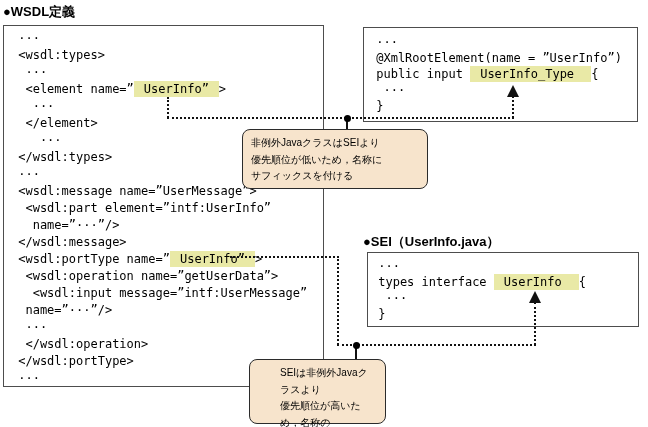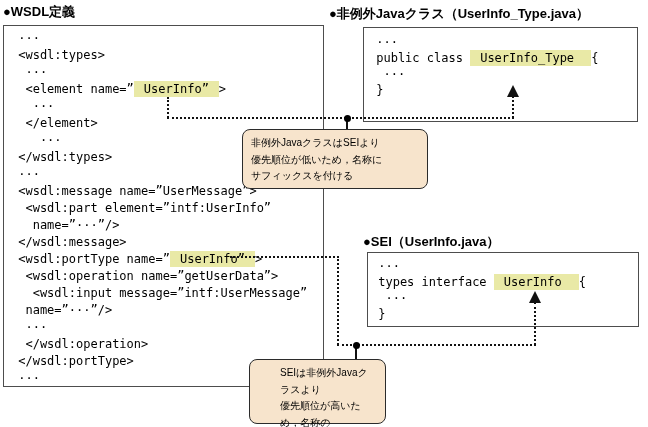--- a/index.html
+++ b/index.html
@@ -40,29 +40,28 @@
     border-left:6px solid transparent;border-right:6px solid transparent;
     border-bottom:12px solid #111;
   }
 </style>
 </head>
 <body>
 
 <div id="figure">
 
   <div class="section-label" style="left:3px;top:3px;">●WSDL定義</div>
-  <div class="section-label" style="left:329px;top:5px;">●非例外Javaクラス（UserInfo_Type.java）</div>
   <div class="section-label" style="left:363px;top:233px;">●SEI（UserInfo.java）</div>
 
   <div id="wsdl-box" class="code-box" style="left:3px;top:25px;width:321px;height:362px;">
     <div class="code" style="padding:4px 0 0 7px;"><div class="code-line"><span> ···</span></div><div class="code-line"><span> &lt;wsdl:types&gt;</span></div><div class="code-line"><span>  ···</span></div><div class="code-line"><span>  &lt;element name=”</span><span class="hl">UserInfo”</span><span>&gt;</span></div><div class="code-line"><span>   ···</span></div><div class="code-line"><span>  &lt;/element&gt;</span></div><div class="code-line"><span>    ···</span></div><div class="code-line"><span> &lt;/wsdl:types&gt;</span></div><div class="code-line"><span> ···</span></div><div class="code-line"><span> &lt;wsdl:message name=”UserMessage”&gt;</span></div><div class="code-line"><span>  &lt;wsdl:part element=”intf:UserInfo”</span></div><div class="code-line"><span>   name=”···”/&gt;</span></div><div class="code-line"><span> &lt;/wsdl:message&gt;</span></div><div class="code-line"><span> &lt;wsdl:portType name=”</span><span class="hl">UserInfo”</span><span>&gt;</span></div><div class="code-line"><span>  &lt;wsdl:operation name=”getUserData”&gt;</span></div><div class="code-line"><span>   &lt;wsdl:input message=”intf:UserMessage”</span></div><div class="code-line"><span>  name=”···”/&gt;</span></div><div class="code-line"><span>  ···</span></div><div class="code-line"><span>  &lt;/wsdl:operation&gt;</span></div><div class="code-line"><span> &lt;/wsdl:portType&gt;</span></div><div class="code-line"><span> ···</span></div></div>
   </div>
 
   <div id="java-box" class="code-box" style="left:363px;top:27px;width:275px;height:95px;">
-    <div class="code" style="padding:6px 0 0 5px;"><div class="code-line"><span> ···</span></div><div class="code-line"><span> public class </span><span class="hl">UserInfo_Type </span><span>{</span></div><div class="code-line"><span>  ···</span></div><div class="code-line"><span> }</span></div></div>
+    <div class="code" style="padding:6px 0 0 5px;"><div class="code-line"><span> ···</span></div><div class="code-line"><span> @XmlRootElement(name = ”UserInfo”)</span></div><div class="code-line"><span> public input </span><span class="hl">UserInfo_Type </span><span>{</span></div><div class="code-line"><span>  ···</span></div><div class="code-line"><span> }</span></div></div>
   </div>
 
   <div id="sei-box" class="code-box" style="left:367px;top:252px;width:272px;height:75px;">
     <div class="code" style="padding:5px 0 0 3px;"><div class="code-line"><span> ···</span></div><div class="code-line"><span> types interface </span><span class="hl">UserInfo </span><span>{</span></div><div class="code-line"><span>  ···</span></div><div class="code-line"><span> }</span></div></div>
   </div>
 
   <div class="conn dot-v" style="left:167px;top:97px;height:21px;"></div>
   <div class="conn dot-h" style="left:167px;top:117px;width:347px;"></div>
   <div class="junction" style="left:344px;top:115px;"></div>
   <div class="conn solid-v" style="left:346px;top:119px;height:13px;"></div>

